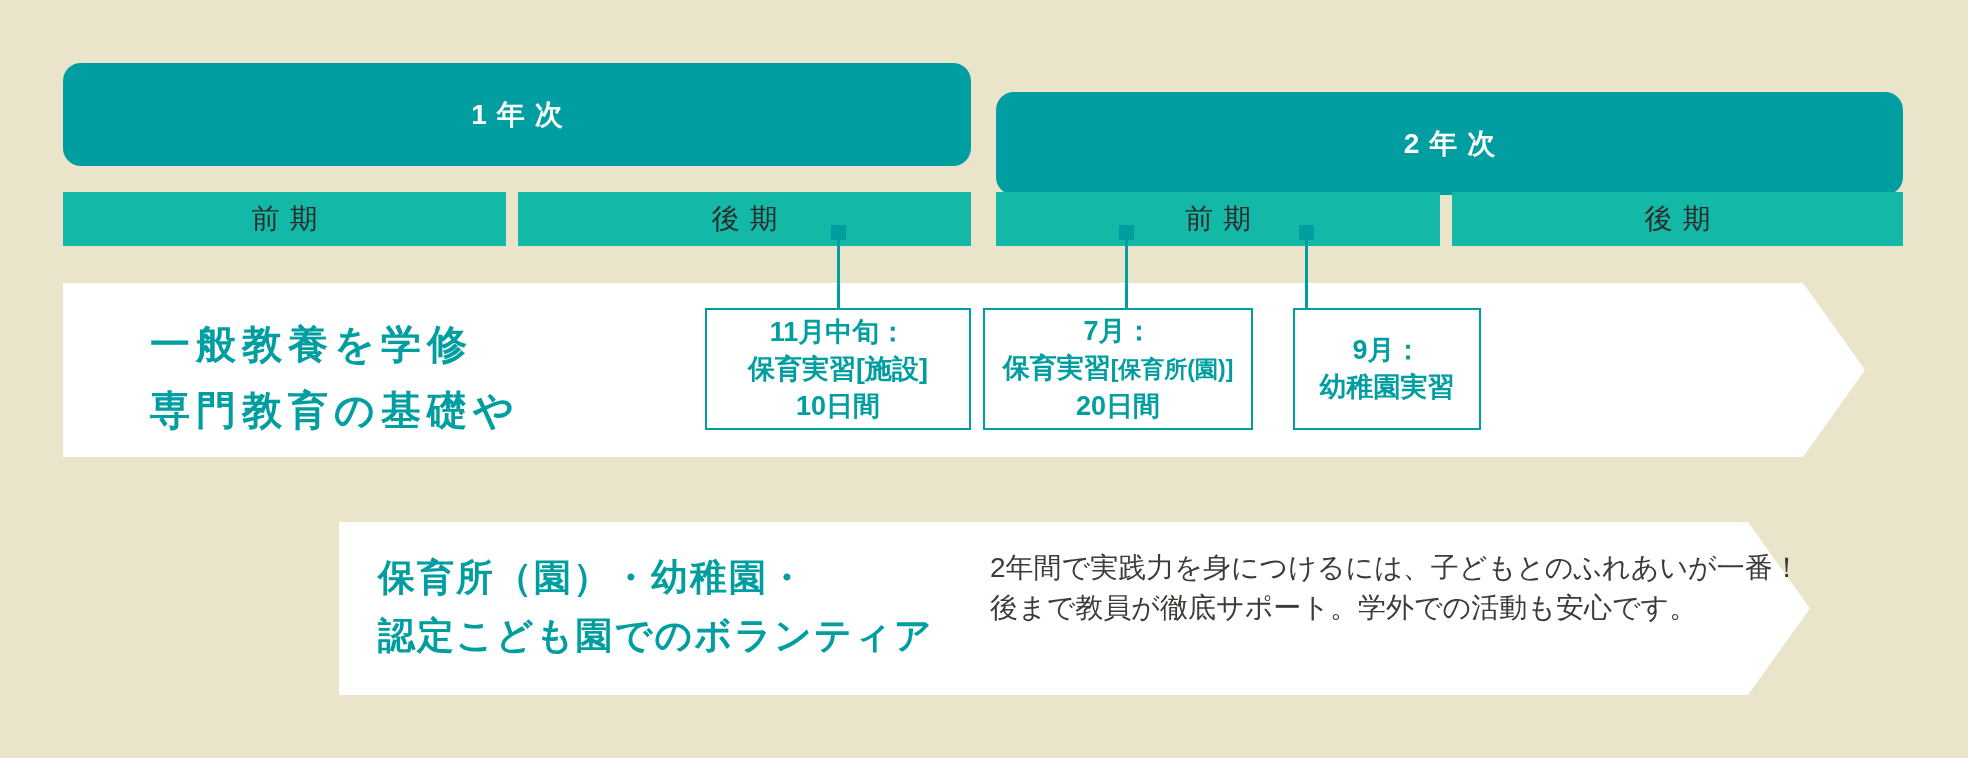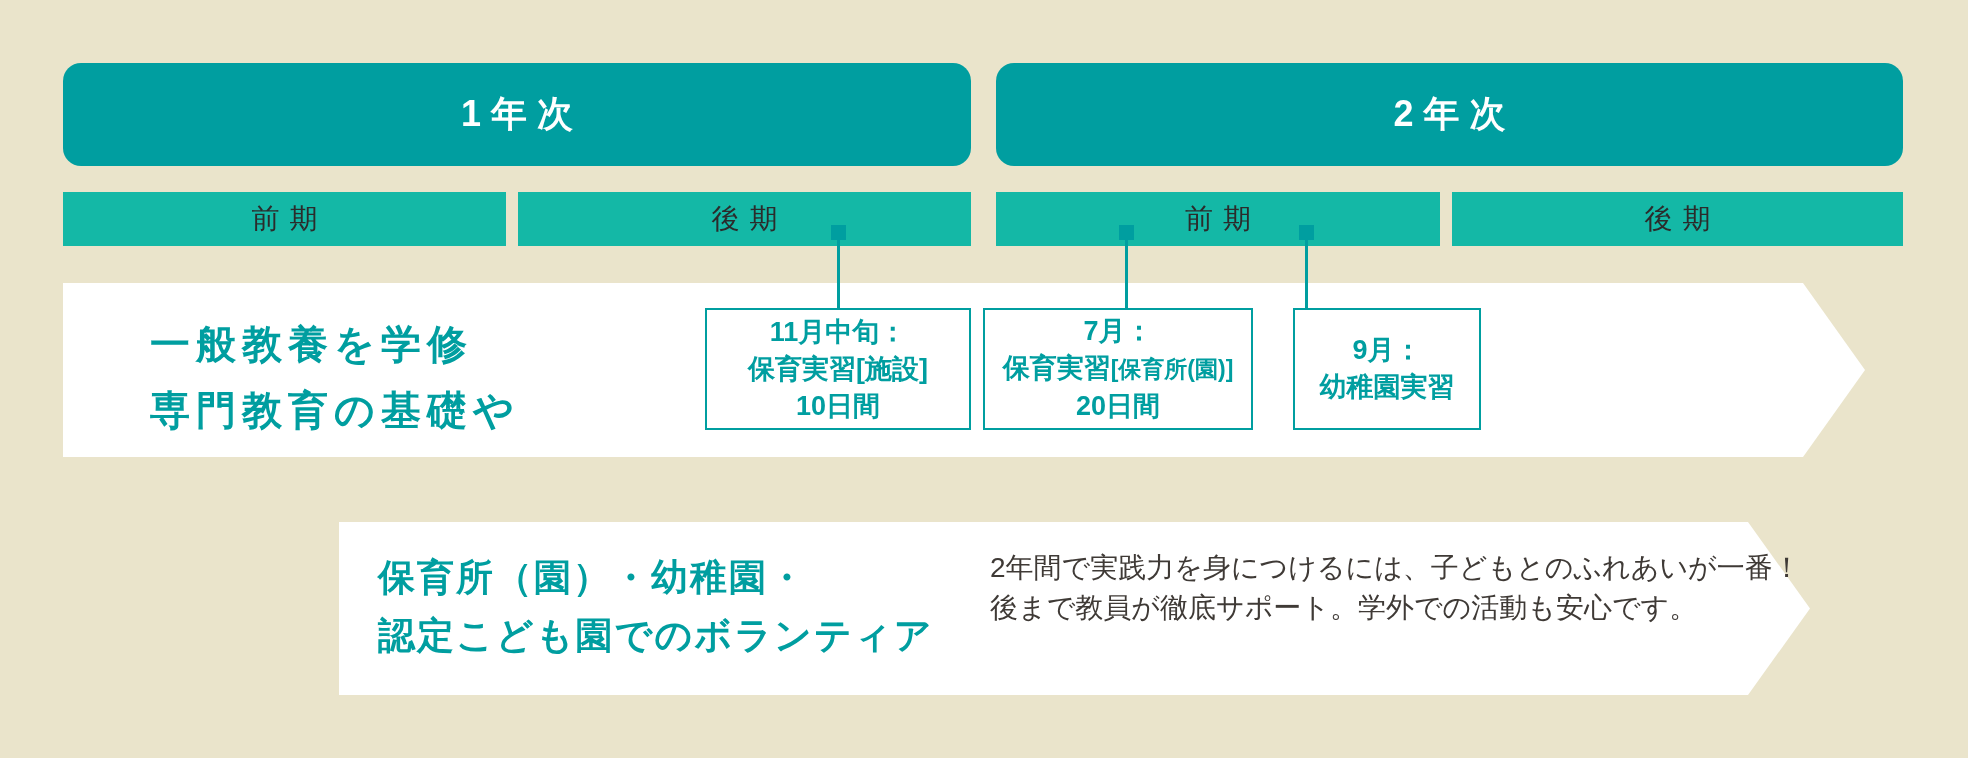--- a/index.html
+++ b/index.html
@@ -5,24 +5,24 @@
   html,body{margin:0;padding:0;}
   body{
     width:1968px;height:758px;position:relative;overflow:hidden;
     background:#EAE4CB;
     font-family:"Liberation Sans","DejaVu Sans",sans-serif;
   }
   
   .year-header{
     position:absolute;top:63px;height:103px;background:#009EA0;border-radius:18px;
     color:#FFFFFF;display:flex;align-items:center;justify-content:center;
-    font-size:36px;font-weight:bold;letter-spacing:10px;text-indent:10px;
+    font-size:28px;font-weight:bold;letter-spacing:10px;text-indent:10px;
   }
   .yh1{left:63px;width:908px;}
-  .yh2{left:996px;width:907px;}
+  .yh2{left:996px;width:907px;margin-top:29px;}
   
   .sem{
     position:absolute;top:192px;height:54px;background:#14b8a6;color:#2B2B2B;
     display:flex;align-items:center;justify-content:center;
     font-size:28px;font-weight:500;letter-spacing:10px;text-indent:10px;
   }
   .sem1{left:63px;width:443px;}
   .sem2{left:518px;width:453px;}
   .sem3{left:996px;width:444px;}
   .sem4{left:1452px;width:451px;}

